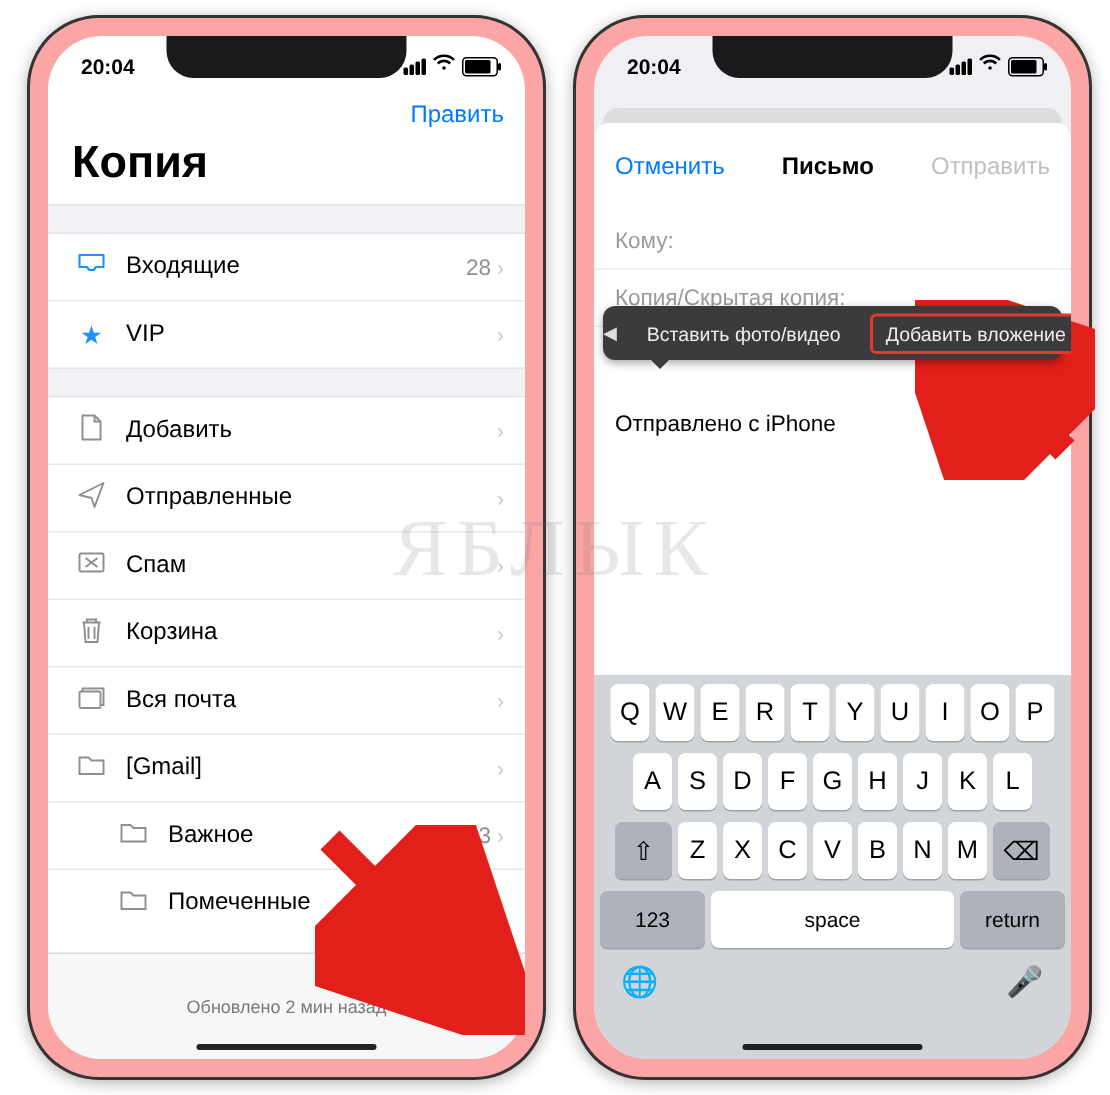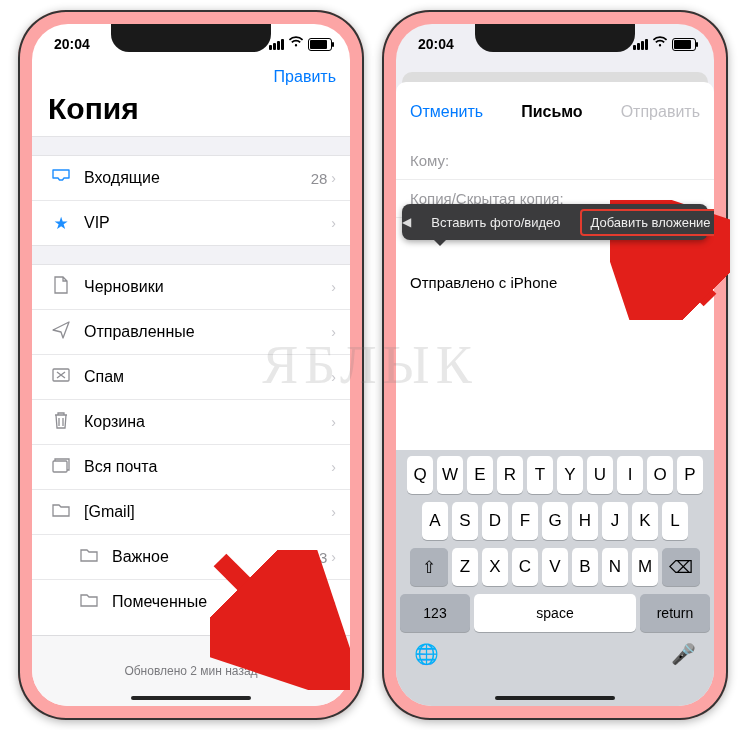--- a/index.html
+++ b/index.html
@@ -244,21 +244,21 @@
       </div>
 
       <div class="sep"></div>
       <div class="group">
         <div class="row">
           <span class="ico gray">
             <svg width="14" height="18" viewBox="0 0 14 18">
                 <path d="M1 1h8l4 4v12H1V1z M9 1v4h4" fill="none" stroke="#8e8e93" stroke-width="1.3"></path>
               </svg>
           </span>
-          <span class="lbl">Черновики</span>
+          <span class="lbl">Добавить</span>
           <span class="chev">›</span>
         </div>
         <div class="row">
           <span class="ico gray">
             <svg width="18" height="18" viewBox="0 0 18 18">
                 <path d="M1 9l16-8-6 16-2-6-8-2z" fill="none" stroke="#8e8e93" stroke-width="1.3" stroke-linejoin="round"></path>
               </svg>
           </span>
           <span class="lbl">Отправленные</span>
           <span class="chev">›</span>

